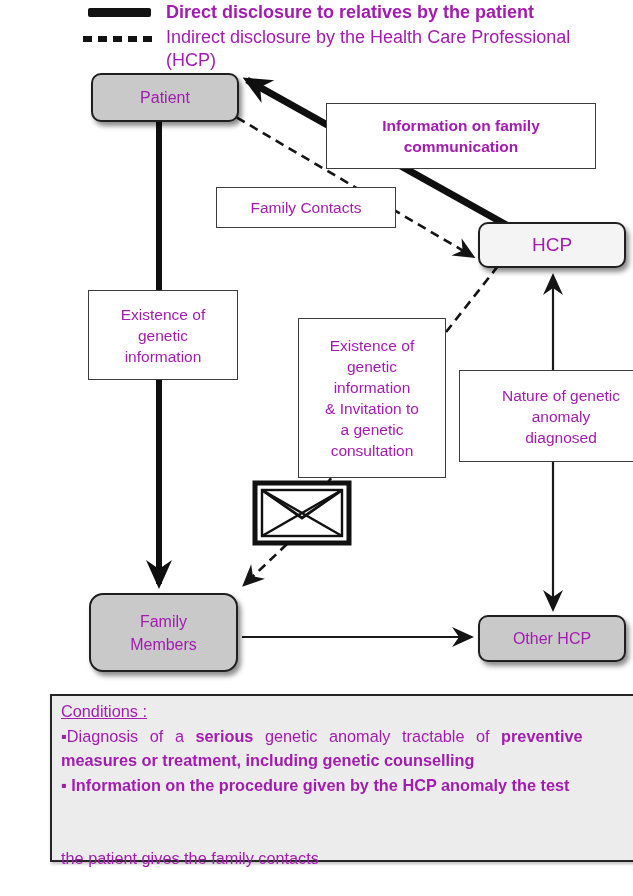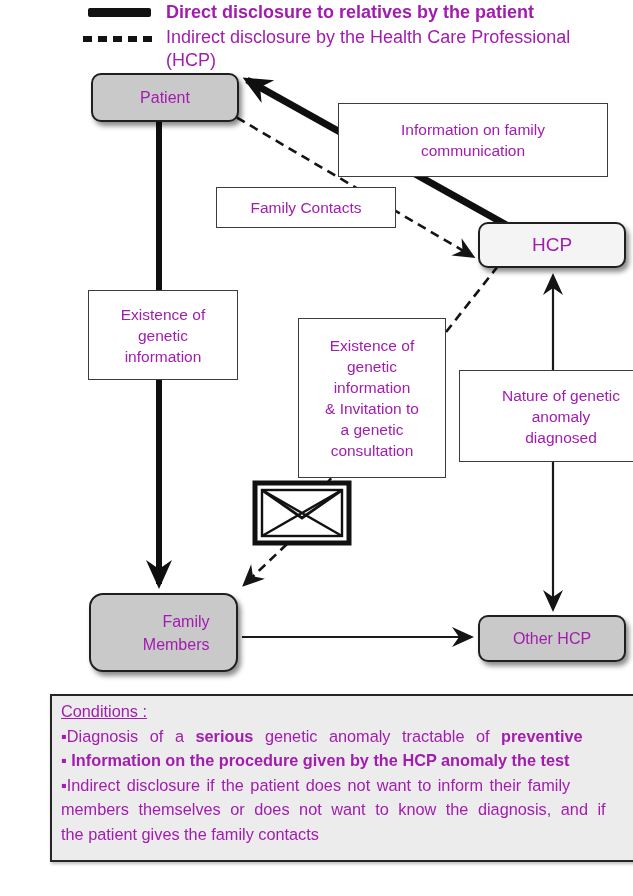--- a/index.html
+++ b/index.html
@@ -77,21 +77,21 @@
     </defs>
     <line class="ln-thick" x1="505" y1="250" x2="201" y2="80" marker-end="url(#ahBig)"></line>
     <line class="ln-dash" x1="178" y1="110" x2="426" y2="256" marker-end="url(#ah)"></line>
     <line class="ln-thickv" x1="113" y1="118" x2="113" y2="584" marker-end="url(#ahBig)"></line>
     <line class="ln-dash" x1="452" y1="266" x2="260" y2="510"></line>
     <line class="ln-dash" x1="241" y1="544" x2="199" y2="584" marker-end="url(#ah)"></line>
     <line class="ln-thin" x1="507" y1="277" x2="507" y2="608" marker-start="url(#ahs)" marker-end="url(#ah)"></line>
     <line class="ln-thin" x1="196" y1="637" x2="424" y2="637" marker-end="url(#ah)"></line>
   </svg>
 
-  <div class="lbox" style="left:292px;top:103px;width:270px;height:74px;">
+  <div class="lbox" style="left:280px;top:103px;width:270px;height:66px;font-weight:bold;">
     <div>Information on family</div>
     <div>communication</div>
   </div>
 
   <div class="lbox" style="left:170px;top:187px;width:180px;height:41px;">
     <div>Family Contacts</div>
   </div>
 
   <div class="lbox" style="left:42px;top:290px;width:150px;height:90px;">
     <div>Existence of</div>
@@ -115,38 +115,38 @@
   </div>
 
   <div class="node node-gray" style="left:45px;top:73px;width:148px;height:49px;">
     <span>Patient</span>
   </div>
 
   <div class="node node-light" style="left:432px;top:222px;width:148px;height:46px;font-size:19px;border-width:2.5px;">
     <span>HCP</span>
   </div>
 
-  <div class="node node-gray" style="left:43px;top:593px;width:149px;height:79px;border-radius:14px;border-width:2.5px;text-align:right;">
+  <div class="node node-gray" style="left:43px;top:593px;width:149px;height:79px;border-radius:14px;border-width:2.5px;">
     <span style="display:inline-block;max-width:92px;line-height:23px;">Family Members</span>
   </div>
 
   <div class="node node-gray" style="left:432px;top:615px;width:148px;height:47px;">
     <span>Other HCP</span>
   </div>
 
   <svg class="envelope" width="100" height="66" viewBox="0 0 100 66">
     <rect x="3" y="3" width="94" height="60" fill="#ffffff" stroke="#111111" stroke-width="5"></rect>
     <rect x="10" y="10" width="80" height="46" fill="none" stroke="#111111" stroke-width="2.4"></rect>
     <path d="M10,10 L90,56 M90,10 L10,56" stroke="#111111" stroke-width="2.4" fill="none"></path>
     <path d="M10,10 L50,38 L90,10" stroke="#111111" stroke-width="2.8" fill="none"></path>
   </svg>
 
   <div class="conditions">
     <div class="cond-title">Conditions :</div>
     <p><span class="ws7"><span>▪Diagnosis of a </span><span class="b">serious</span><span> genetic anomaly tractable of </span><span class="b">preventive</span></span><br>
-    </p>
+    <span class="b">measures or treatment, including genetic counselling</span></p>
     <p><span>▪ </span><span class="b">Information on the procedure given by the HCP anomaly the test</span></p>
-    <p><span class="ws2">▪Indirect disclosure if the patient does not want to inform their family</span><br>
-    <span class="ws5">members themselves or does not want to know the diagnosis, and if</span><br>
+    <p><br>
+    <br>
     <span>the patient gives the family contacts</span></p>
   </div>
 
 </div>
 
 </body></html>

